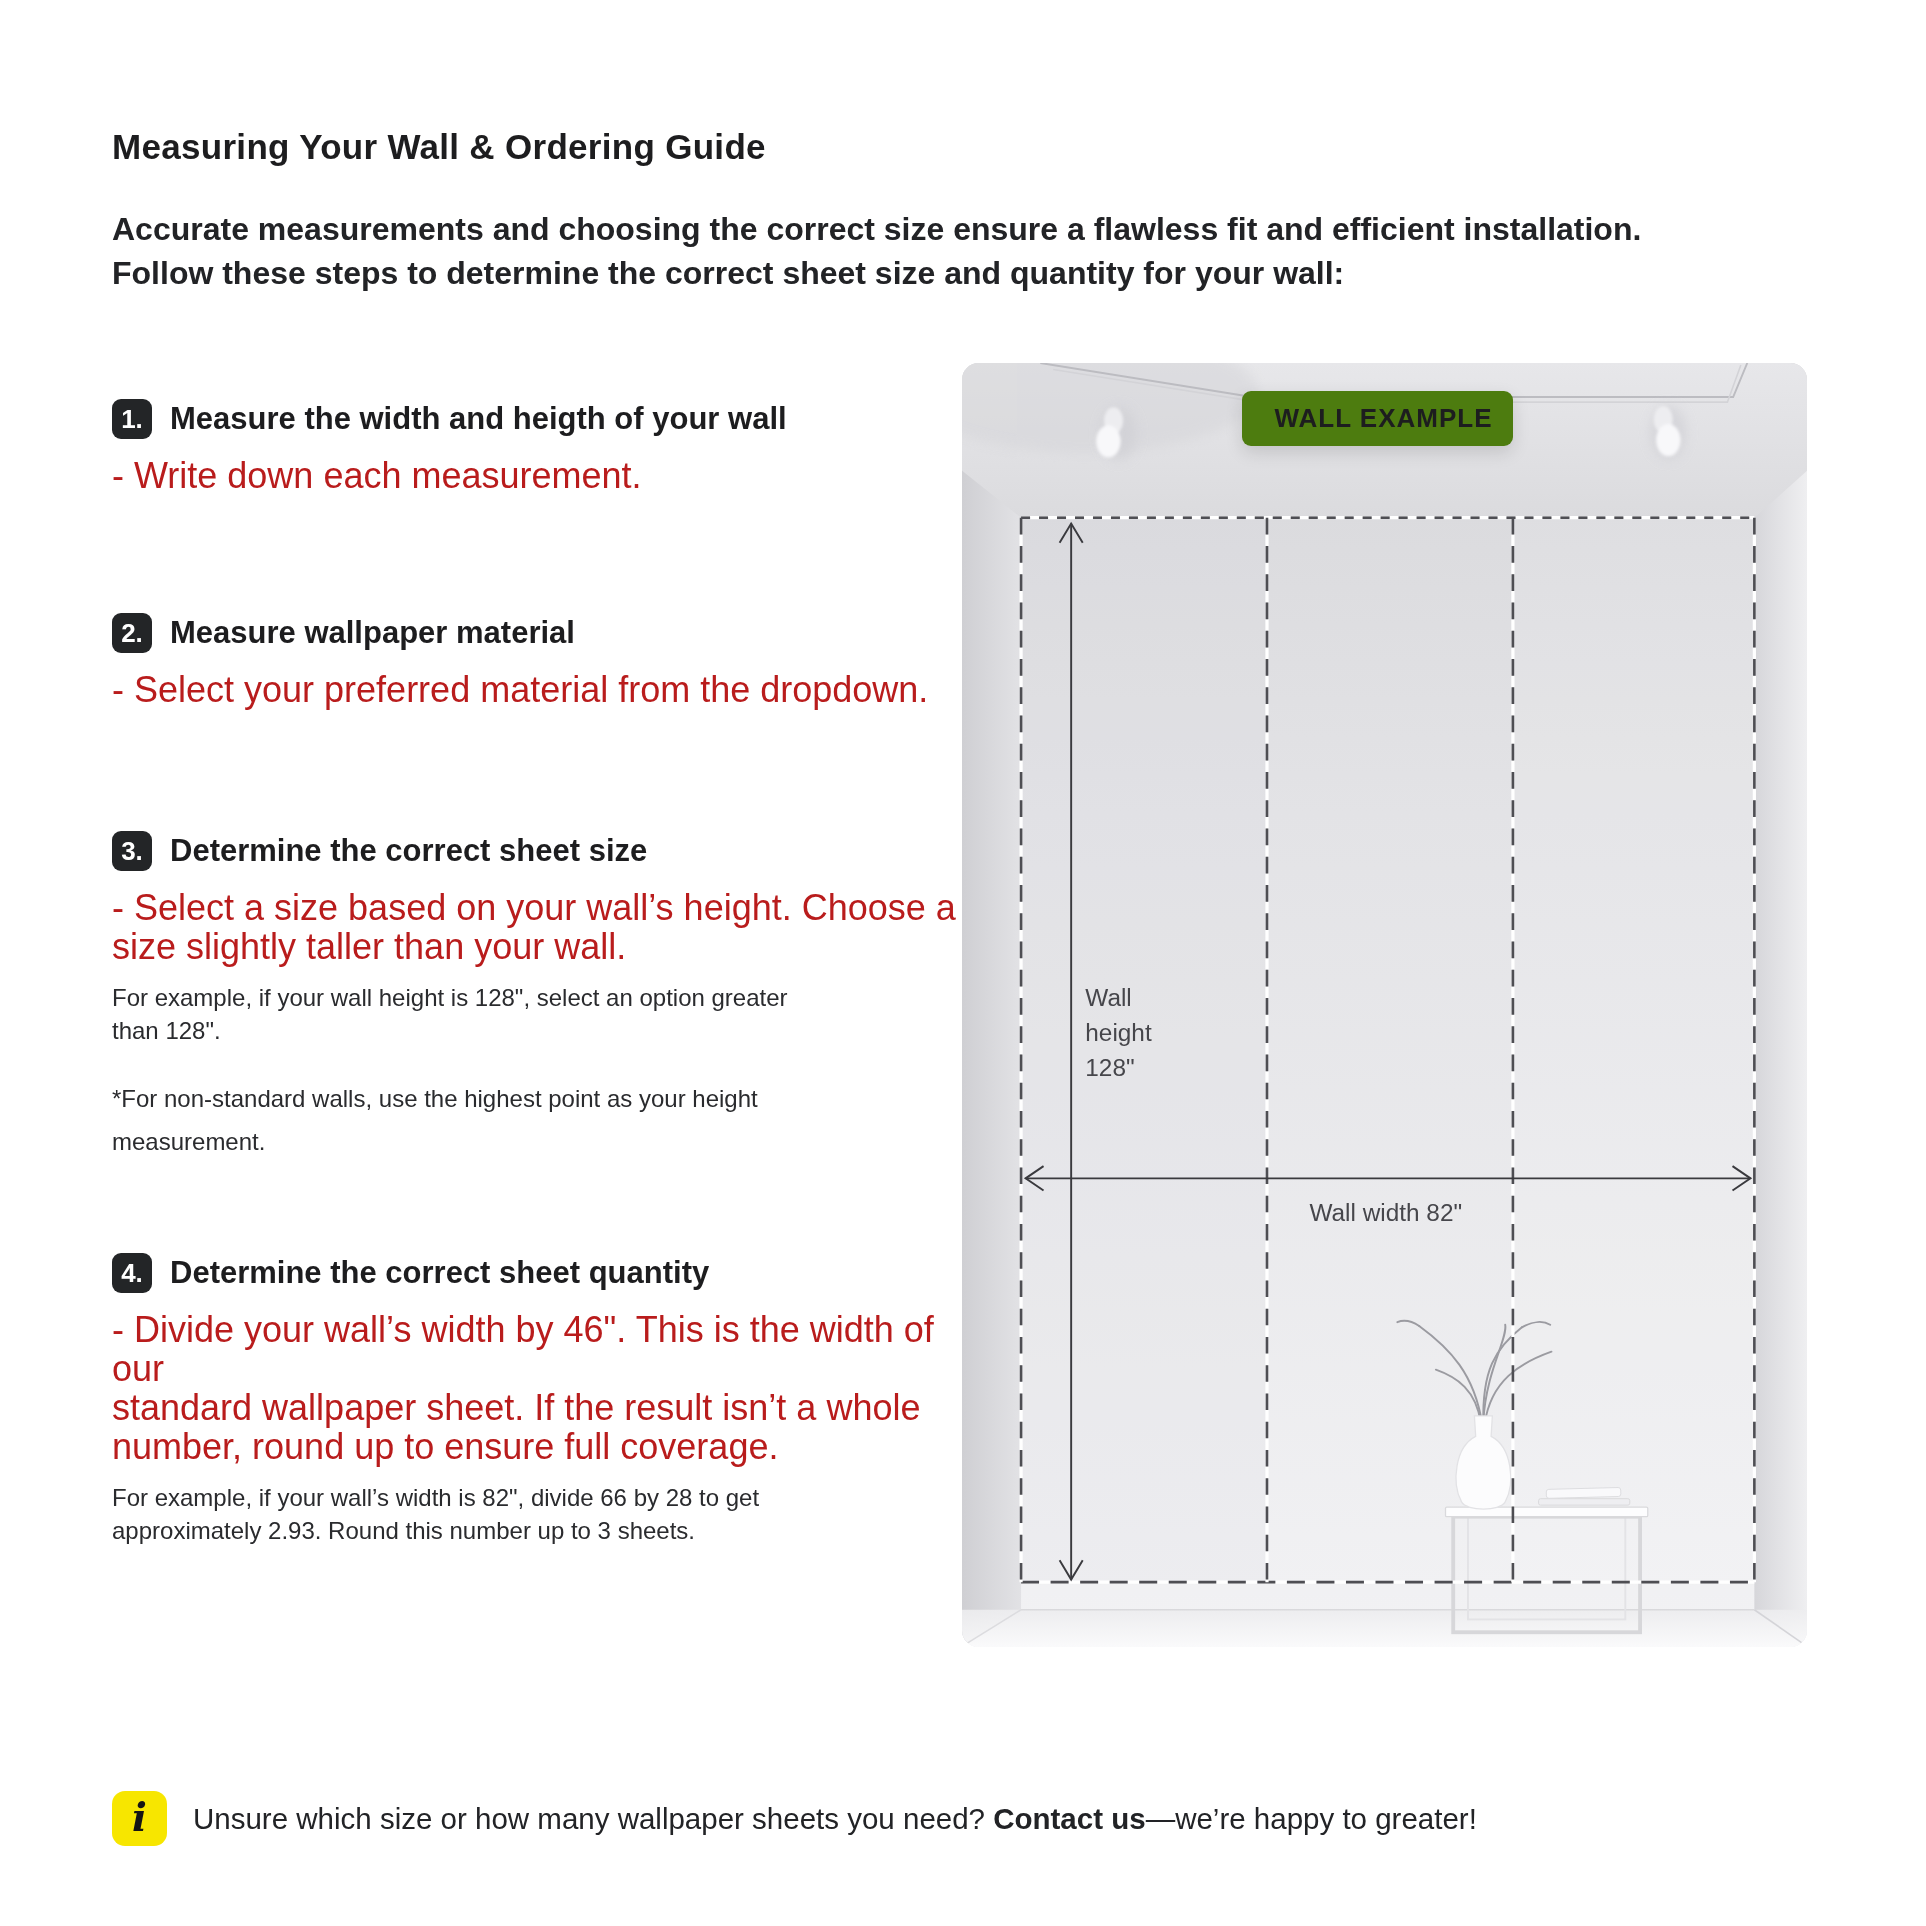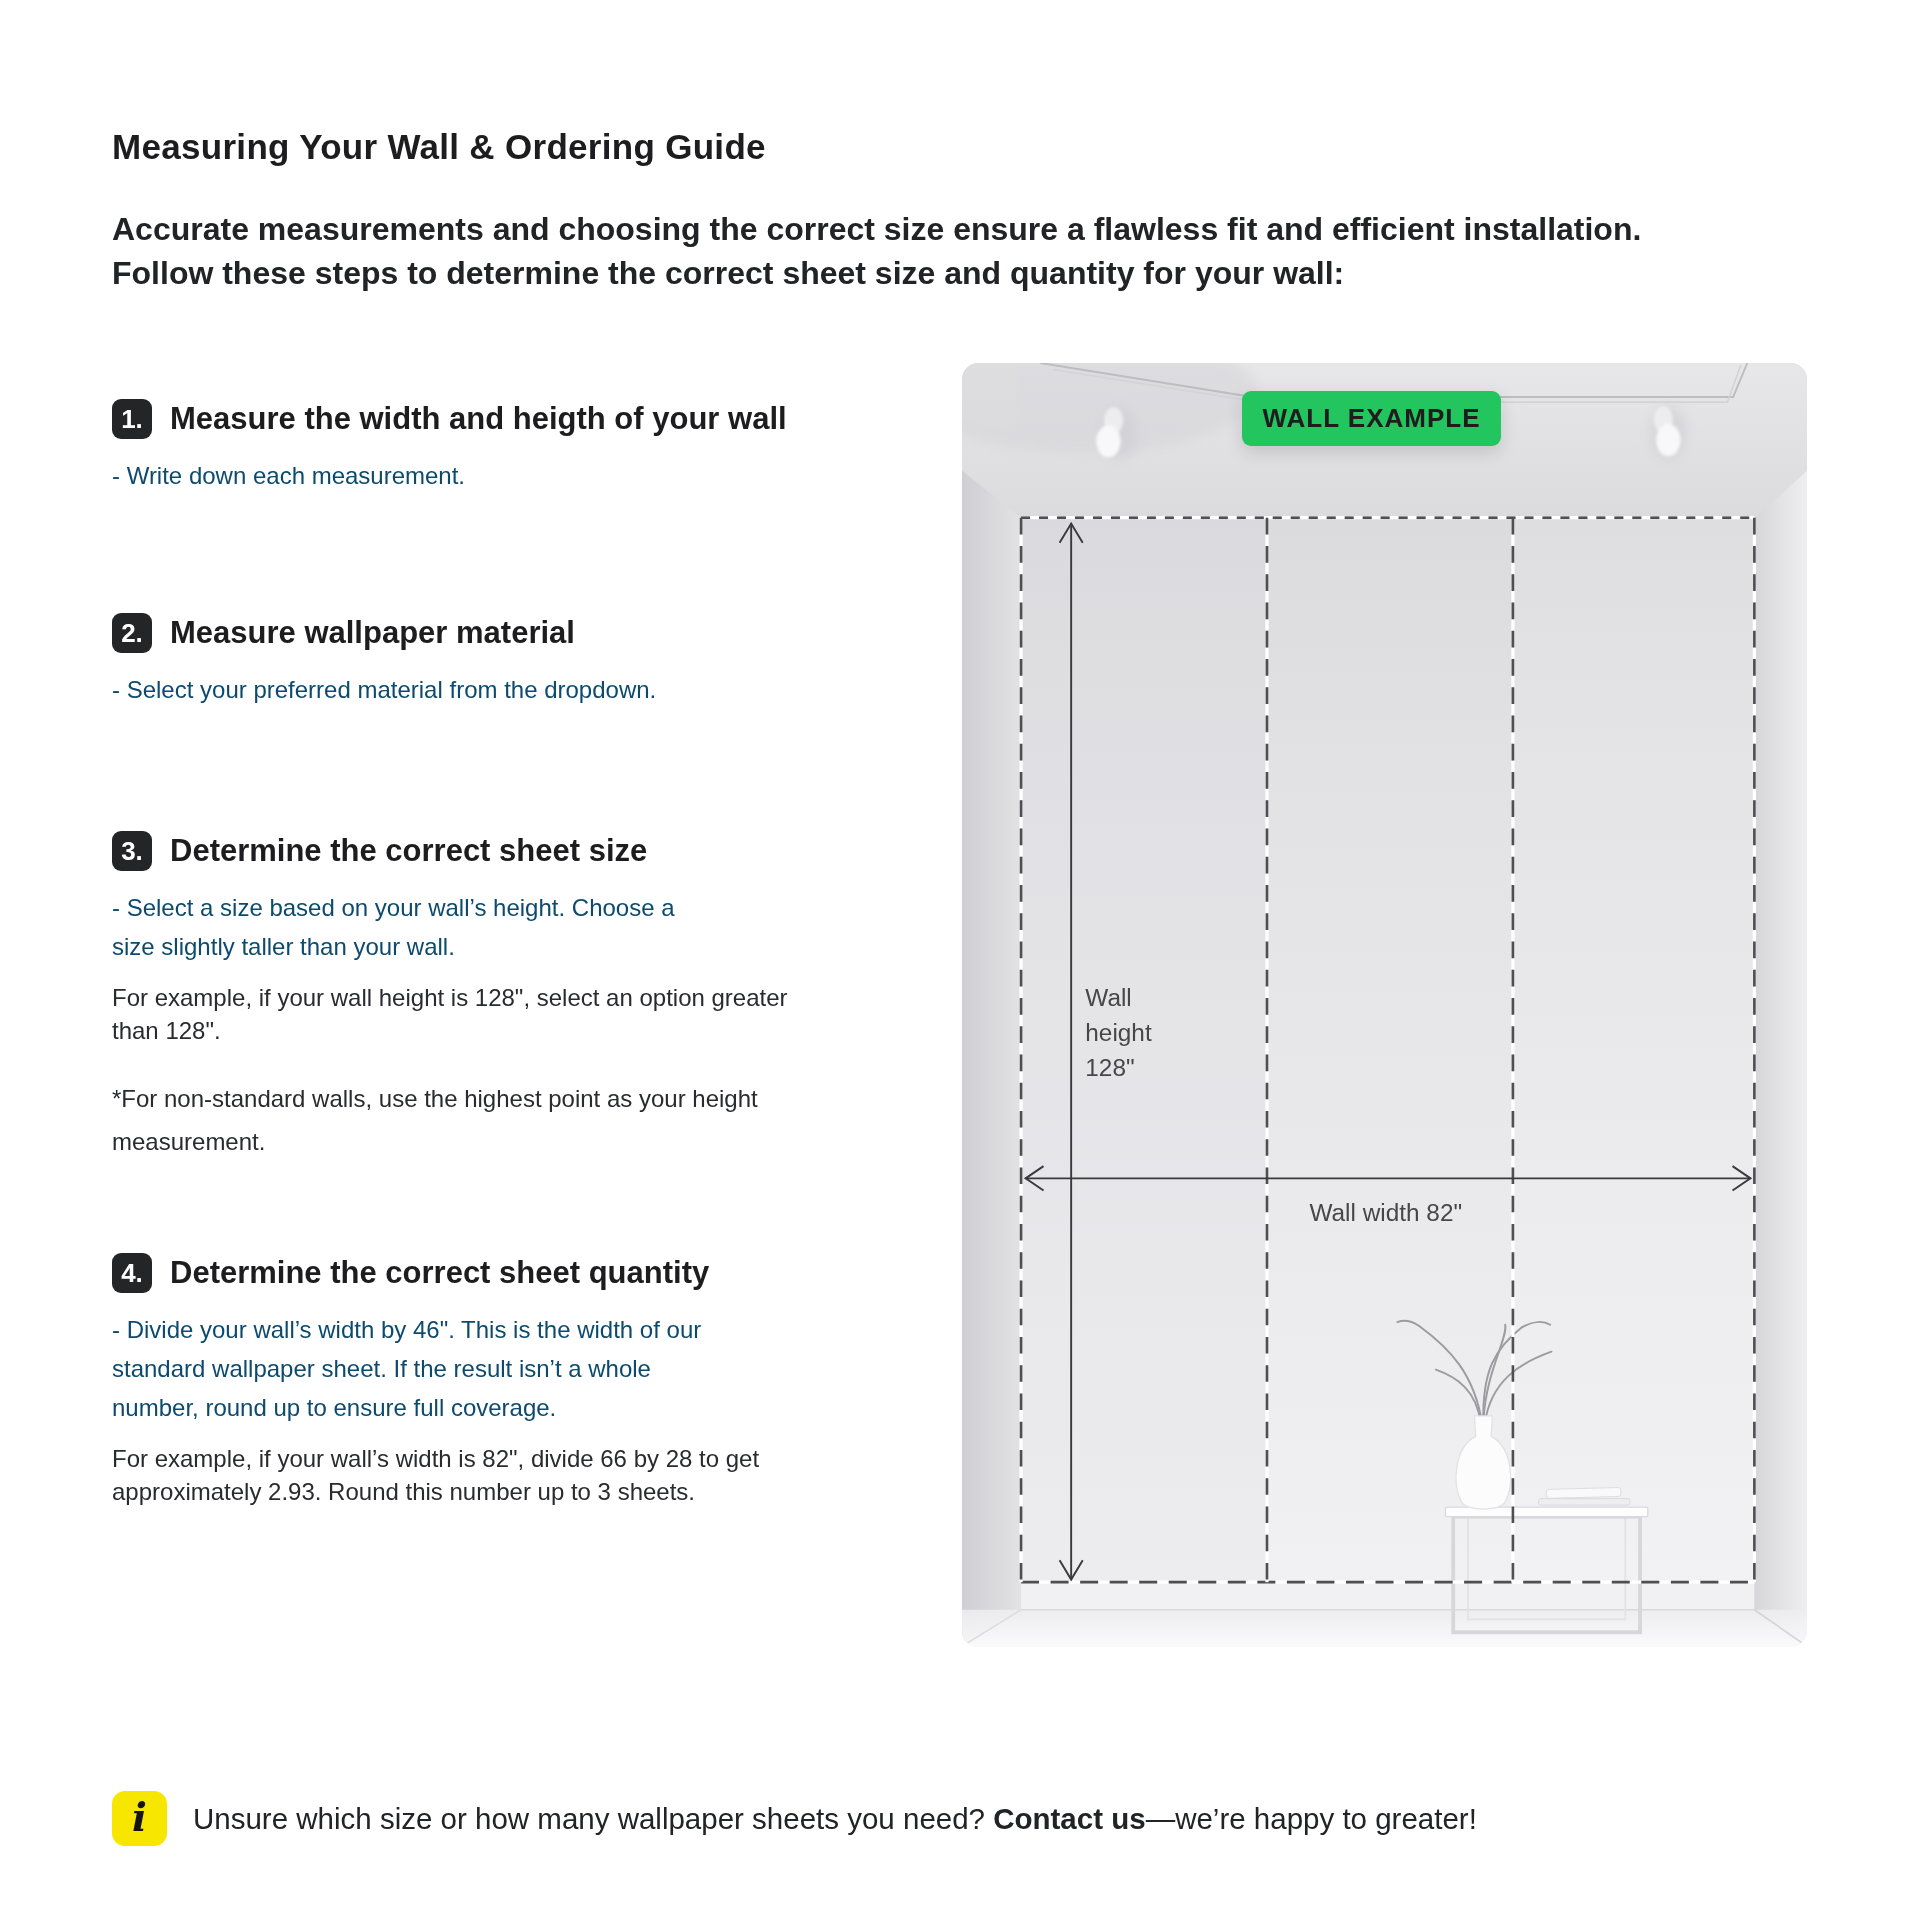--- a/index.html
+++ b/index.html
@@ -20,45 +20,45 @@
 
   .step{position:absolute;left:112px;width:860px;}
   #step1{top:399px;} #step2{top:613px;} #step3{top:831px;} #step4{top:1253px;}
   .step-head{display:flex;align-items:center;gap:18px;}
   .badge{
     width:40px;height:40px;border-radius:9px;background:#232527;color:#ffffff;
     font-size:26px;font-weight:700;display:flex;align-items:center;justify-content:center;
     flex:0 0 auto;
   }
   .step-title{font-size:31px;font-weight:700;color:#1d1d1f;}
-  .step-body{margin-top:16.7px;font-size:24px;line-height:39px;color:#0c4a6e;white-space:pre-line;}
+  .step-body{margin-top:16.7px;font-size:36px;line-height:39px;color:#b91c1c;white-space:pre-line;}
   .step-example{margin-top:15.4px;font-size:24px;line-height:33px;color:#2a2b2e;white-space:pre-line;}
   .step-note{margin-top:29.5px;font-size:24px;line-height:43px;color:#2a2b2e;white-space:pre-line;}
 
   .footer{position:absolute;left:112px;top:1791px;display:flex;align-items:center;gap:26px;}
   .info-icon{
     width:55px;height:55px;border-radius:13px;background:#F7E600;flex:0 0 auto;
     display:flex;align-items:center;justify-content:center;
     font-family:"DejaVu Serif",serif;font-style:italic;font-weight:700;font-size:39px;color:#141414;
     padding-bottom:2.6px;box-sizing:border-box;
   }
   .footer-text{font-size:29.5px;color:#222326;line-height:55px;white-space:nowrap;}
   .footer-text .bold{font-weight:700;}
 
   .photo{
     position:absolute;left:962px;top:363px;width:845px;height:1284px;
     border-radius:16.7px;overflow:hidden;background:#e9e9eb;
   }
   .photo svg{display:block;width:100%;height:100%;}
   .example-badge{
     position:absolute;left:280px;top:28px;width:259px;height:55px;
-    background:#22c55e;border-radius:9px;
+    background:#4d7c0f;border-radius:9px;
     box-shadow:0 6.4px 16.7px rgba(0,0,0,.13);
     display:flex;align-items:center;justify-content:center;
-    font-size:26px;font-weight:700;letter-spacing:1px;color:#1d1d1f;
+    font-size:26px;font-weight:700;letter-spacing:1px;color:#1d1d1f;padding-left:12px;
   }
   .svg-label{font-family:"Liberation Sans",sans-serif;font-size:38px;fill:#46464b;}
 </style>
 </head>
 <body>
 
 <div class="canvas">
 
   <h1 class="page-title">Measuring Your Wall &amp; Ordering Guide</h1>
 

